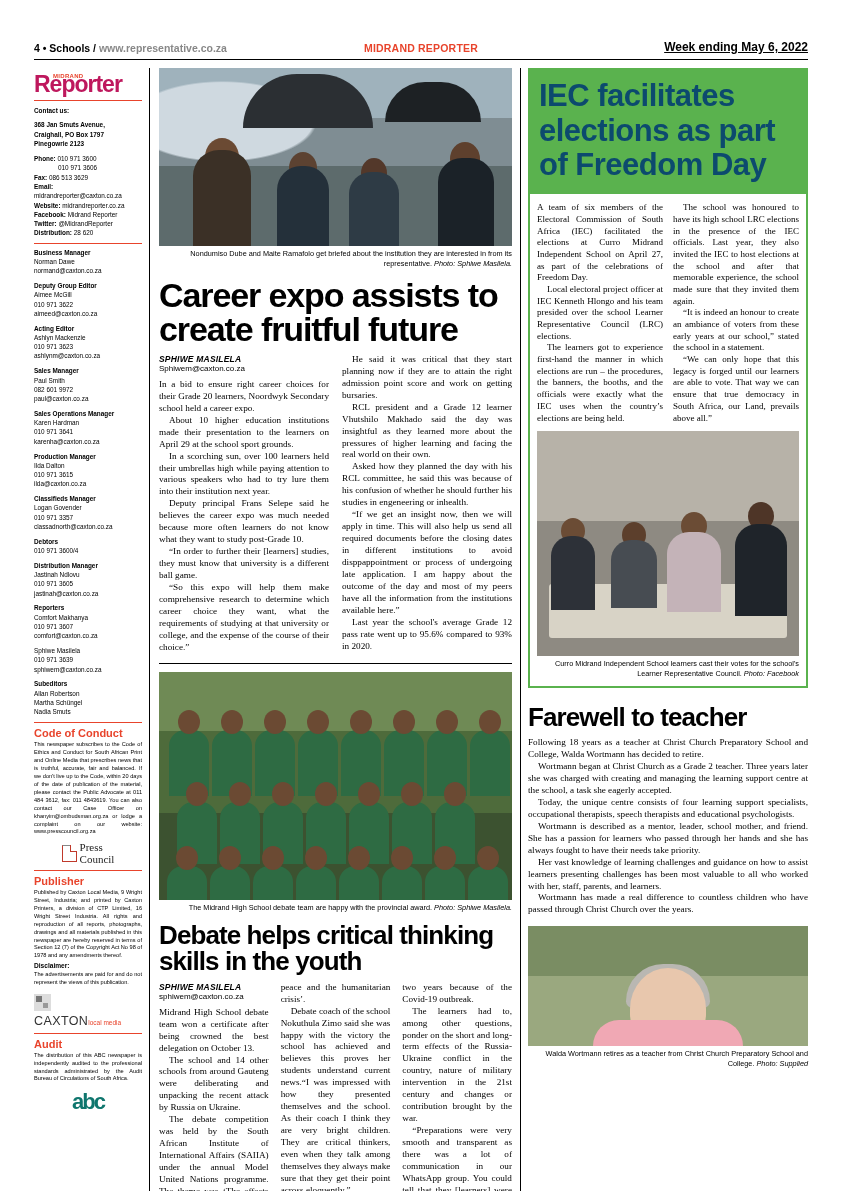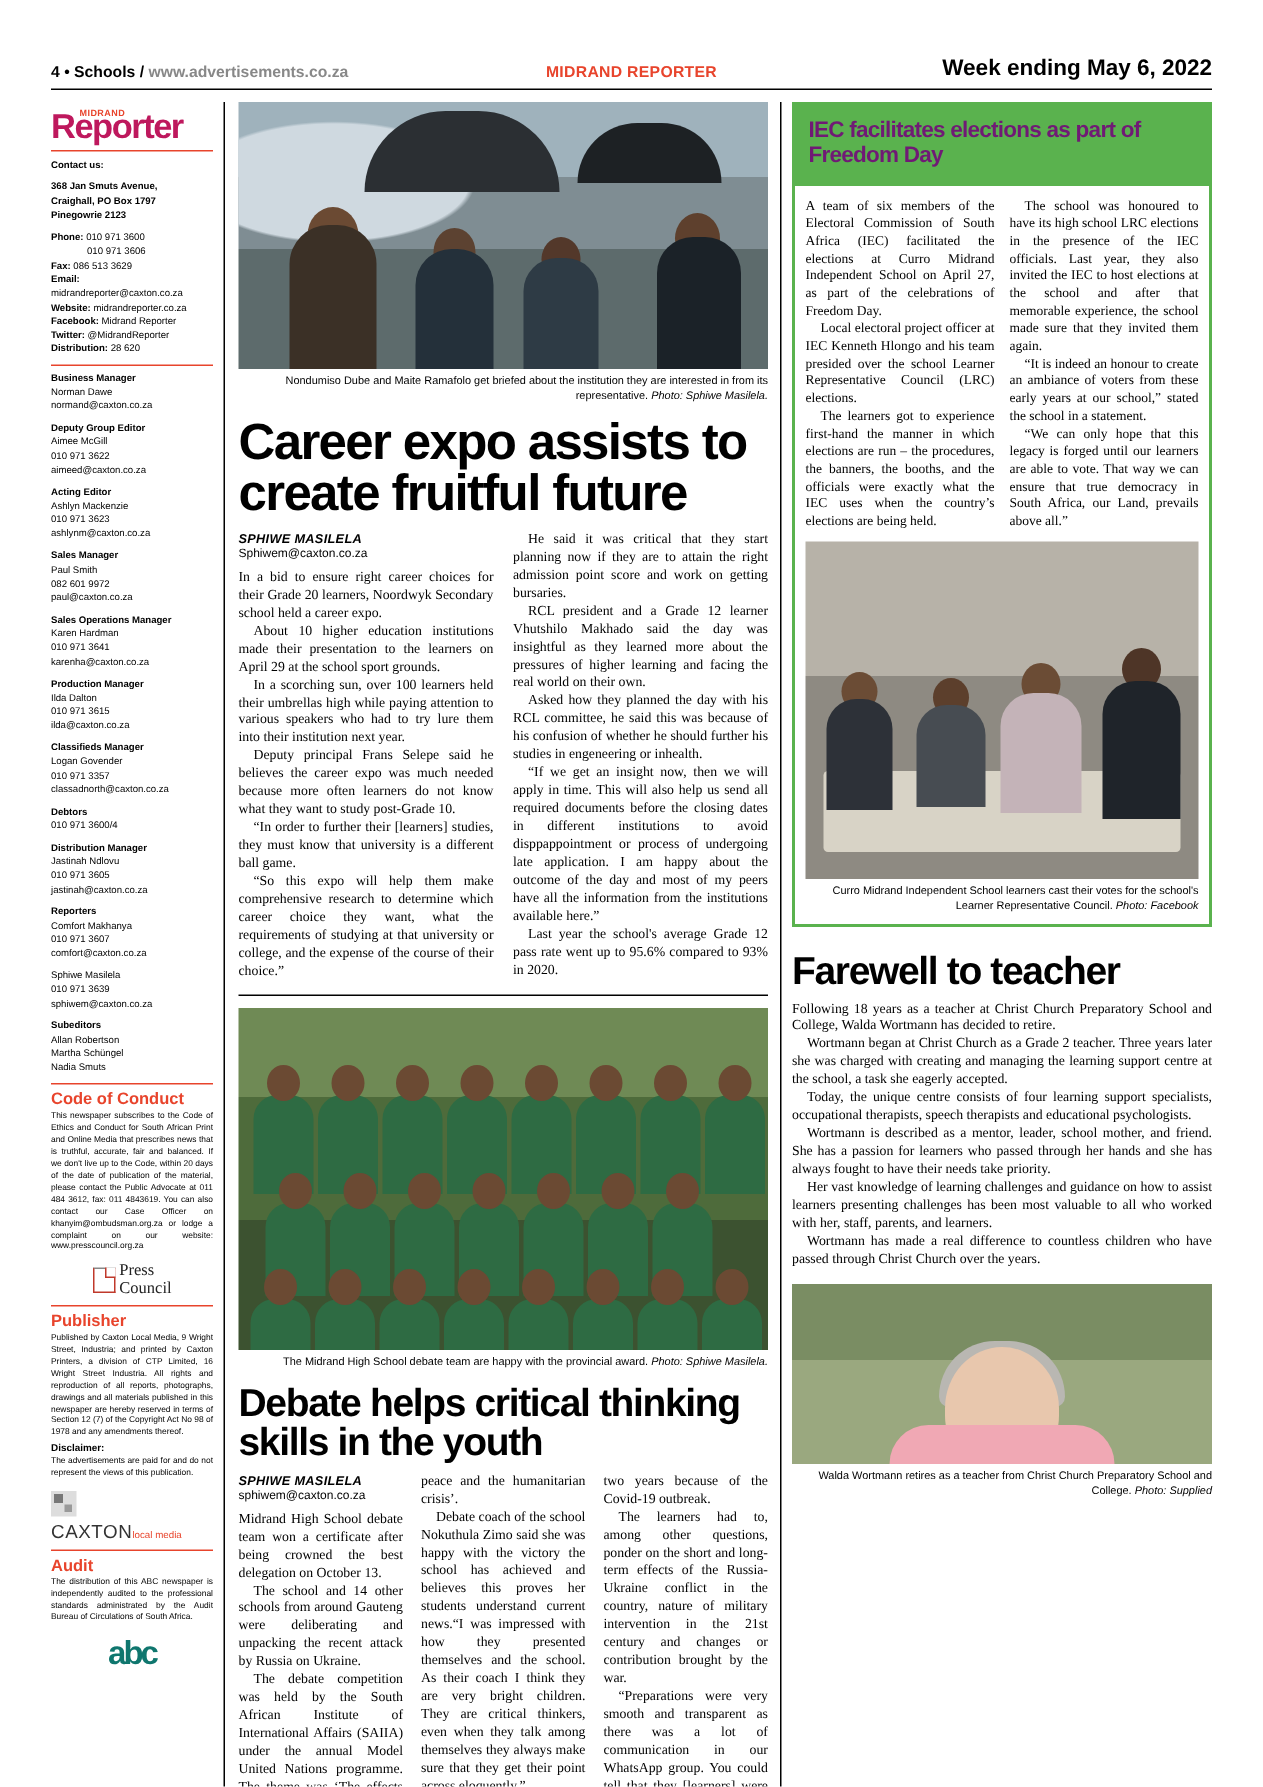--- a/index.html
+++ b/index.html
@@ -23,21 +23,21 @@
     border-bottom: 1.6px solid #000;
     margin-top: 26px;
   }
   .topbar-left { font-family: "Liberation Sans", sans-serif; font-size: 10.5px; font-weight: bold; white-space: nowrap; }
   .topbar-left .url { color: #888; font-weight: bold; }
   .topbar-center {
     position: absolute; left: 0; right: 0; text-align: center;
     font-family: "Liberation Sans", sans-serif; font-size: 10.5px;
     font-weight: bold; color: #e8442c; letter-spacing: .2px;
   }
-  .topbar-right { margin-left: auto; font-family: "Liberation Sans", sans-serif; font-size: 15px; font-weight: bold; white-space: nowrap; }
+  .topbar-right { margin-left: auto; font-family: "Liberation Sans", sans-serif; font-size: 12px; font-weight: bold; white-space: nowrap; text-decoration: underline; }
 
   
   .grid { display: flex; gap: 0; margin-top: 8px; }
   .col-side { width: 116px; flex: 0 0 116px; border-right: 1px solid #000; padding-right: 7px; }
   .col-main { width: 370px; flex: 0 0 370px; padding: 0 8px 0 9px; }
   .col-right { width: 288px; flex: 0 0 288px; padding-left: 7px; }
 
   
   .logo-wrap { position: relative; margin-bottom: 3px; }
   .logo-small {
@@ -145,40 +145,40 @@
   .byline-mail { font-family: "Liberation Sans", sans-serif; font-size: 8px; margin-bottom: 6px; }
   .cols2 { column-count: 2; column-gap: 13px; }
   .cols3 { column-count: 3; column-gap: 12px; }
   .body-txt { font-family: "Liberation Serif", serif; font-size: 9.2px; line-height: 1.3; text-align: justify; }
   .body-txt p { text-indent: 10px; }
   .body-txt p.first { text-indent: 0; }
 
   
   .greenbox { border: 2.2px solid #5ab24e; }
   .green-head {
-    background: #5ab24e; color: #701a75;
+    background: #5ab24e; color: #0c4a6e;
     font-family: "Liberation Sans", sans-serif; font-weight: bold;
-    font-size: 15px; line-height: 1.12; letter-spacing: -.5px;
+    font-size: 31px; line-height: 1.12; letter-spacing: -.5px;
     padding: 9px 9px 11px 9px;
   }
   .green-body { padding: 8px 7px 7px 7px; }
   .green-body .body-txt { font-size: 9px; }
 
   .hr-black { border:0; border-top: 1.4px solid #000; margin: 9px 0 0 0; }
   .vline { border-left: 1px solid #000; }
 </style>
 </head>
 <body>
 
 <div class="page">
 
   <div class="topbar">
     <div class="topbar-left">
       <span>4 • Schools /</span>
-      <span class="url">www.advertisements.co.za</span>
+      <span class="url">www.representative.co.za</span>
     </div>
     <div class="topbar-center">MIDRAND REPORTER</div>
     <div class="topbar-right">Week ending May 6, 2022</div>
   </div>
 
   <div class="grid">
 
     <div class="col-side">
       <div class="logo-wrap">
         <div class="logo-small">MIDRAND</div>

